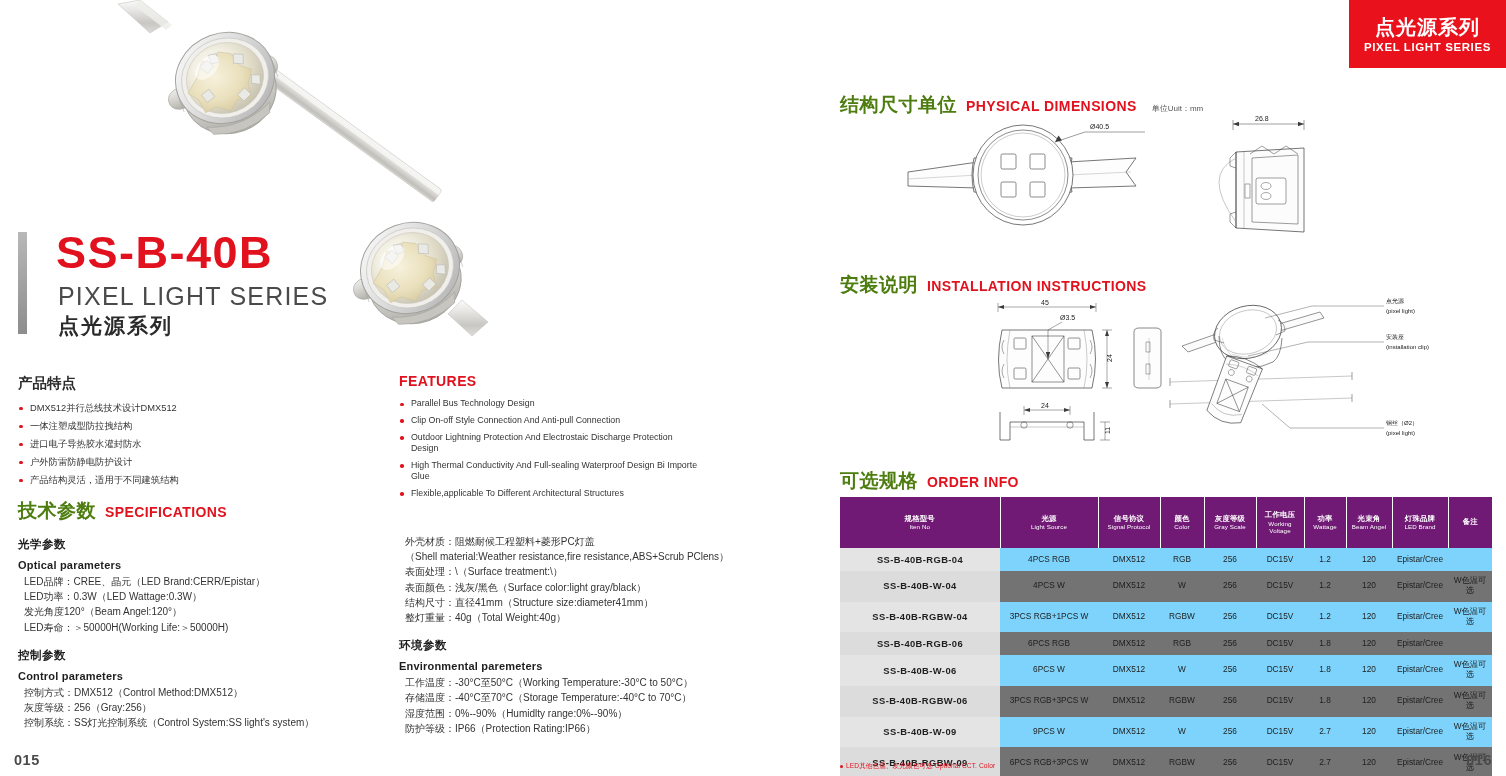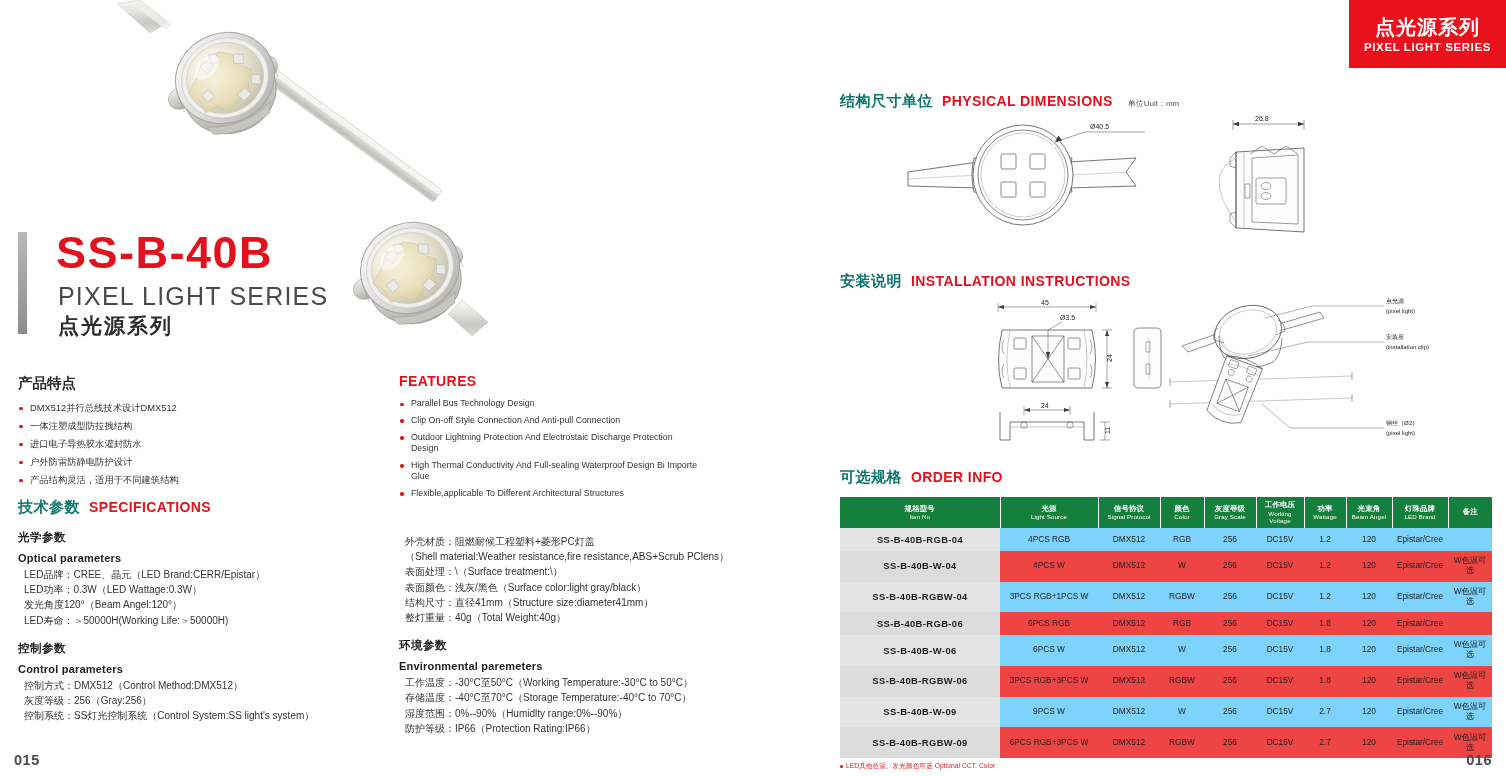--- a/index.html
+++ b/index.html
@@ -53,21 +53,21 @@
     position: absolute; left: 40px; top: 50px;
     font-size: 25px; color: #4a4a4a; letter-spacing: 1.2px;
   }
   .title-sub-cn {
     position: absolute; left: 40px; top: 80px;
     font-size: 21px; font-weight: bold; color: #2b2b2b; letter-spacing: 2px;
   }
 
   
   .sec-head { display: flex; align-items: baseline; gap: 9px; }
-  .sec-head .cn { font-size: 15px; font-weight: bold; color: #0f766e; letter-spacing: 0.5px; }
+  .sec-head .cn { font-size: 19px; font-weight: bold; color: #4d7c0f; letter-spacing: 0.5px; }
   .sec-head .en { font-size: 14px; font-weight: bold; color: #e1121d; letter-spacing: 0.4px; }
   .sec-head .unit { font-size: 8px; color: #555; letter-spacing: 0; margin-left: 6px; }
 
   
   .feat-cn { position: absolute; left: 18px; top: 374px; width: 370px; }
   .feat-cn .title { font-size: 14.5px; font-weight: bold; color: #2b2b2b; margin-bottom: 9px; }
   .bullet-list { list-style: none; }
   .bullet-list li {
     position: relative; padding-left: 12px; margin-bottom: 5.5px;
     font-size: 9.3px; color: #333; line-height: 1.35;
@@ -105,36 +105,36 @@
   .inst-draw { position: absolute; left: 960px; top: 294px; width: 546px; height: 158px; }
   .inst-draw svg { display: block; width: 100%; height: 100%; }
 
   
   .order-head { position: absolute; left: 840px; top: 468px; }
   .order-table {
     position: absolute; left: 840px; top: 497px; width: 652px;
     border-collapse: collapse; table-layout: fixed;
   }
   .order-table th {
-    background: #15803d; color: #ffffff; font-weight: bold;
-    padding: 4px 2px; text-align: center; vertical-align: middle;
+    background: #701a75; color: #ffffff; font-weight: bold;
+    padding: 14px 2px; text-align: center; vertical-align: middle;
     border-right: 1px solid #ffffff; line-height: 1.18;
   }
   .order-table th:last-child { border-right: none; }
   .order-table th .cn { font-size: 7.4px; display: block; letter-spacing: 0.2px; }
   .order-table th .en { font-size: 6.2px; display: block; font-weight: normal; letter-spacing: 0.1px; }
   .order-table td {
     font-size: 8.3px; color: #1e1e1e; text-align: center;
     padding: 5.5px 2px; vertical-align: middle; line-height: 1.2;
   }
   .order-table td.model {
     font-weight: bold; font-size: 9.4px; letter-spacing: 0.4px; text-align: center;
   }
   .order-table tbody tr.even td { background: #7dd3fc; }
-  .order-table tbody tr.odd  td { background: #ef4444; }
+  .order-table tbody tr.odd  td { background: #737373; }
   .order-table tbody tr.even td.model { background: #e4e4e4; }
   .order-table tbody tr.odd  td.model { background: #dcdcdc; }
   .order-note {
     position: absolute; left: 840px; top: 762px;
     font-size: 6.6px; color: #e1121d; letter-spacing: 0.1px;
     display: flex; align-items: center; gap: 3px;
   }
   .order-note .dot { width: 3px; height: 3px; border-radius: 50%; background: #e1121d; display: inline-block; }
 
   

